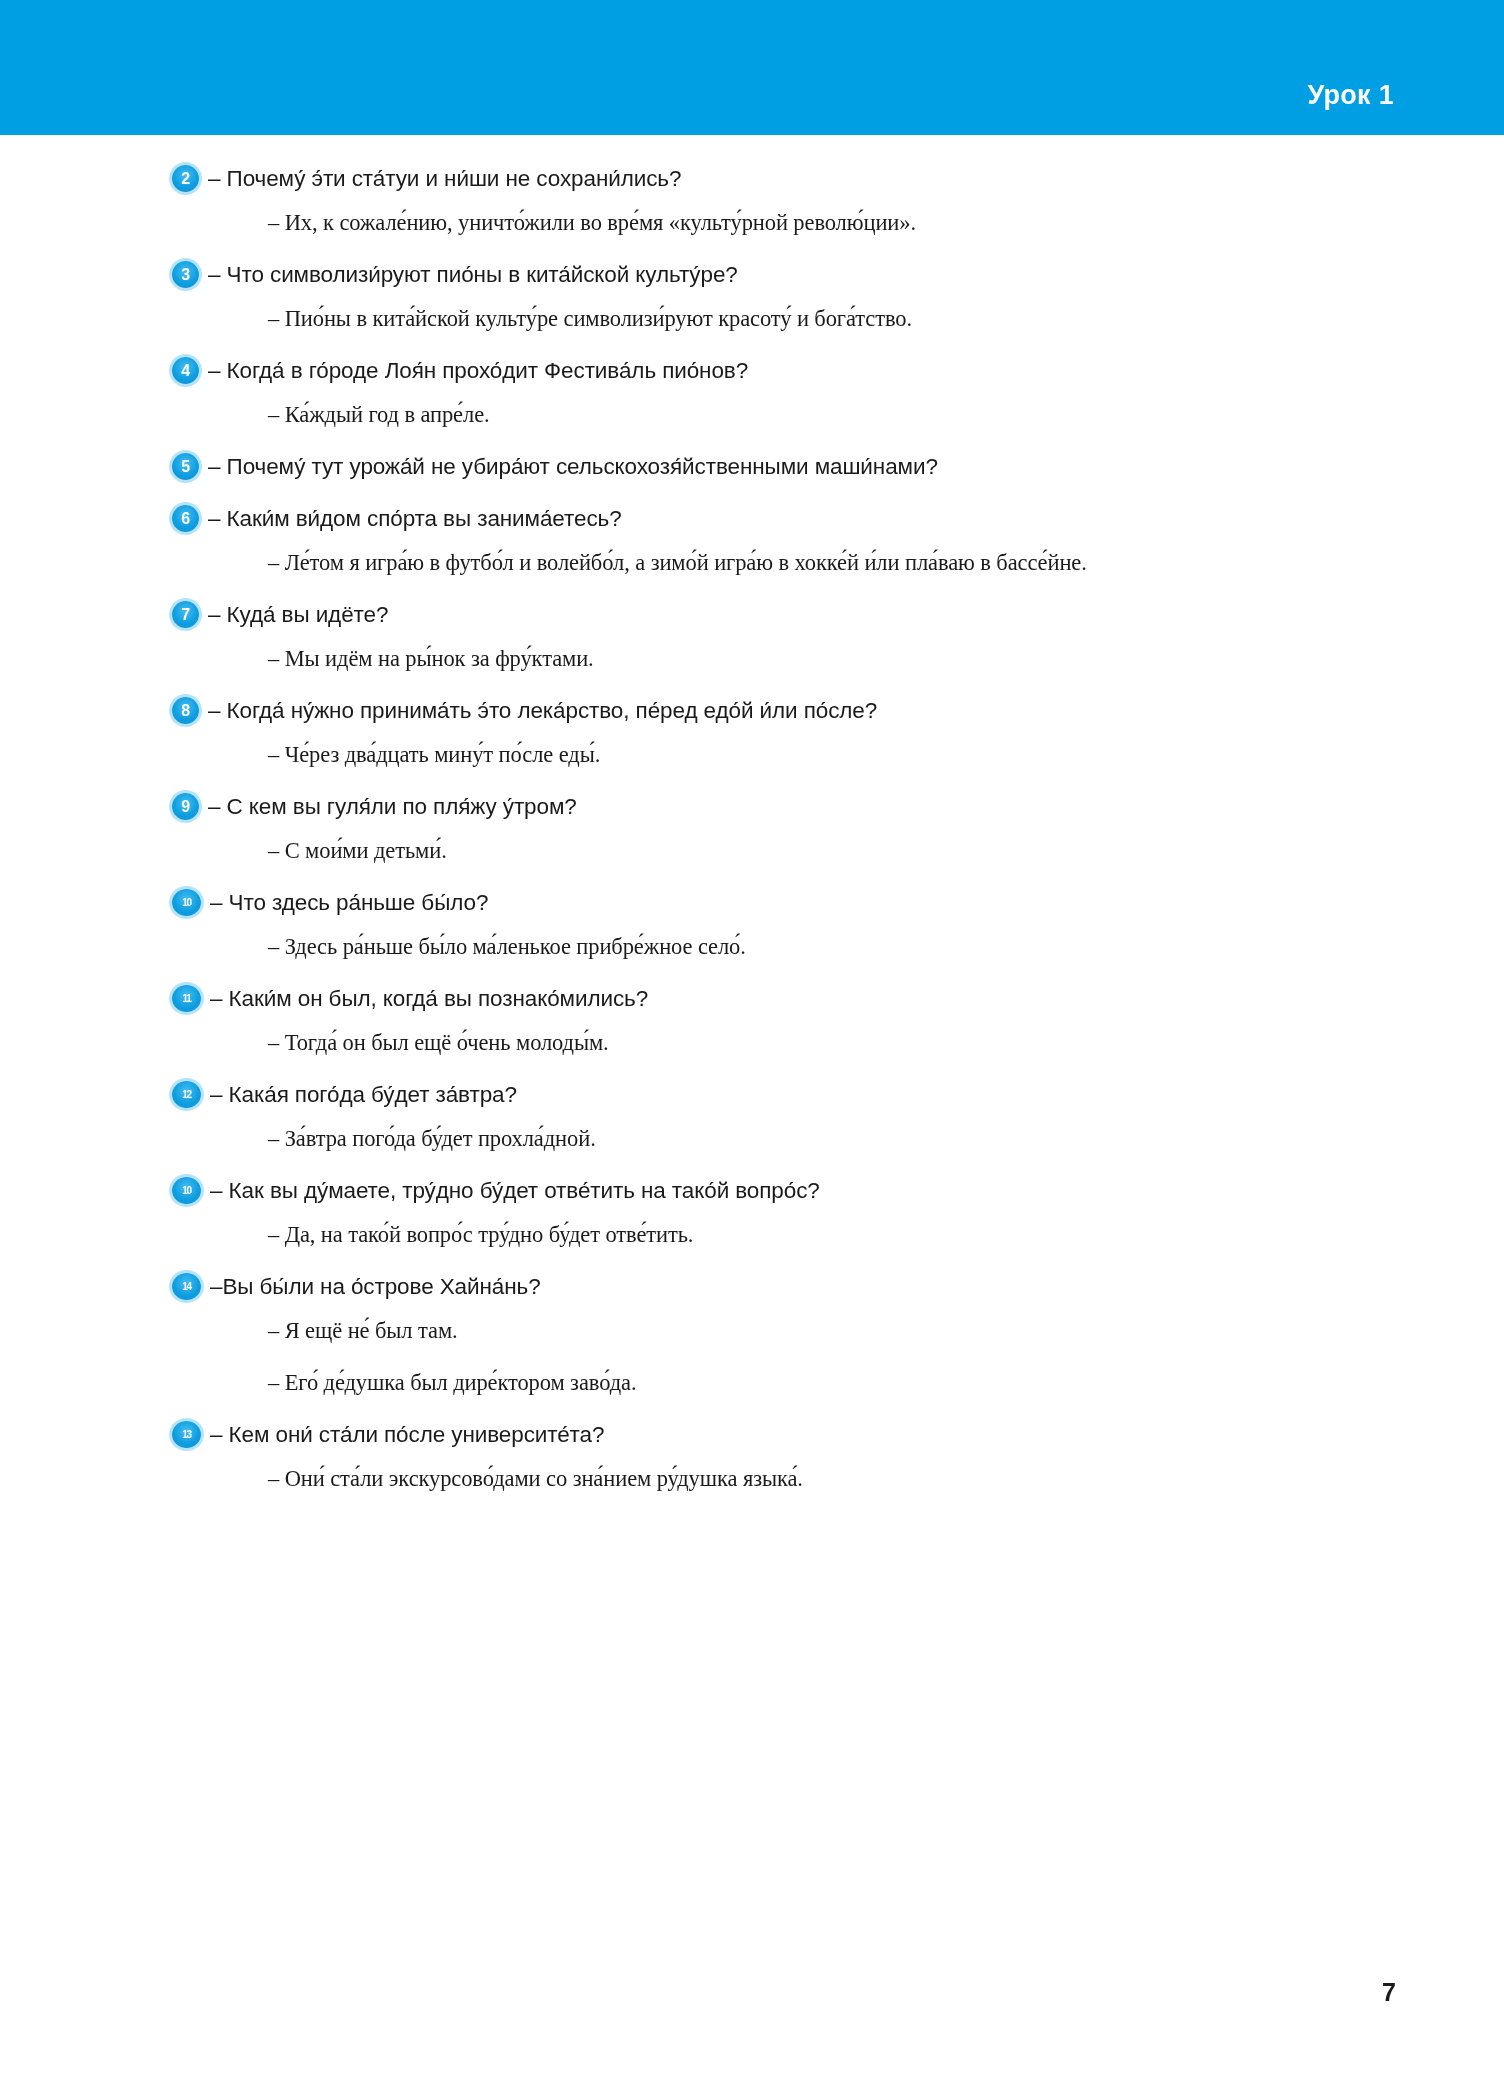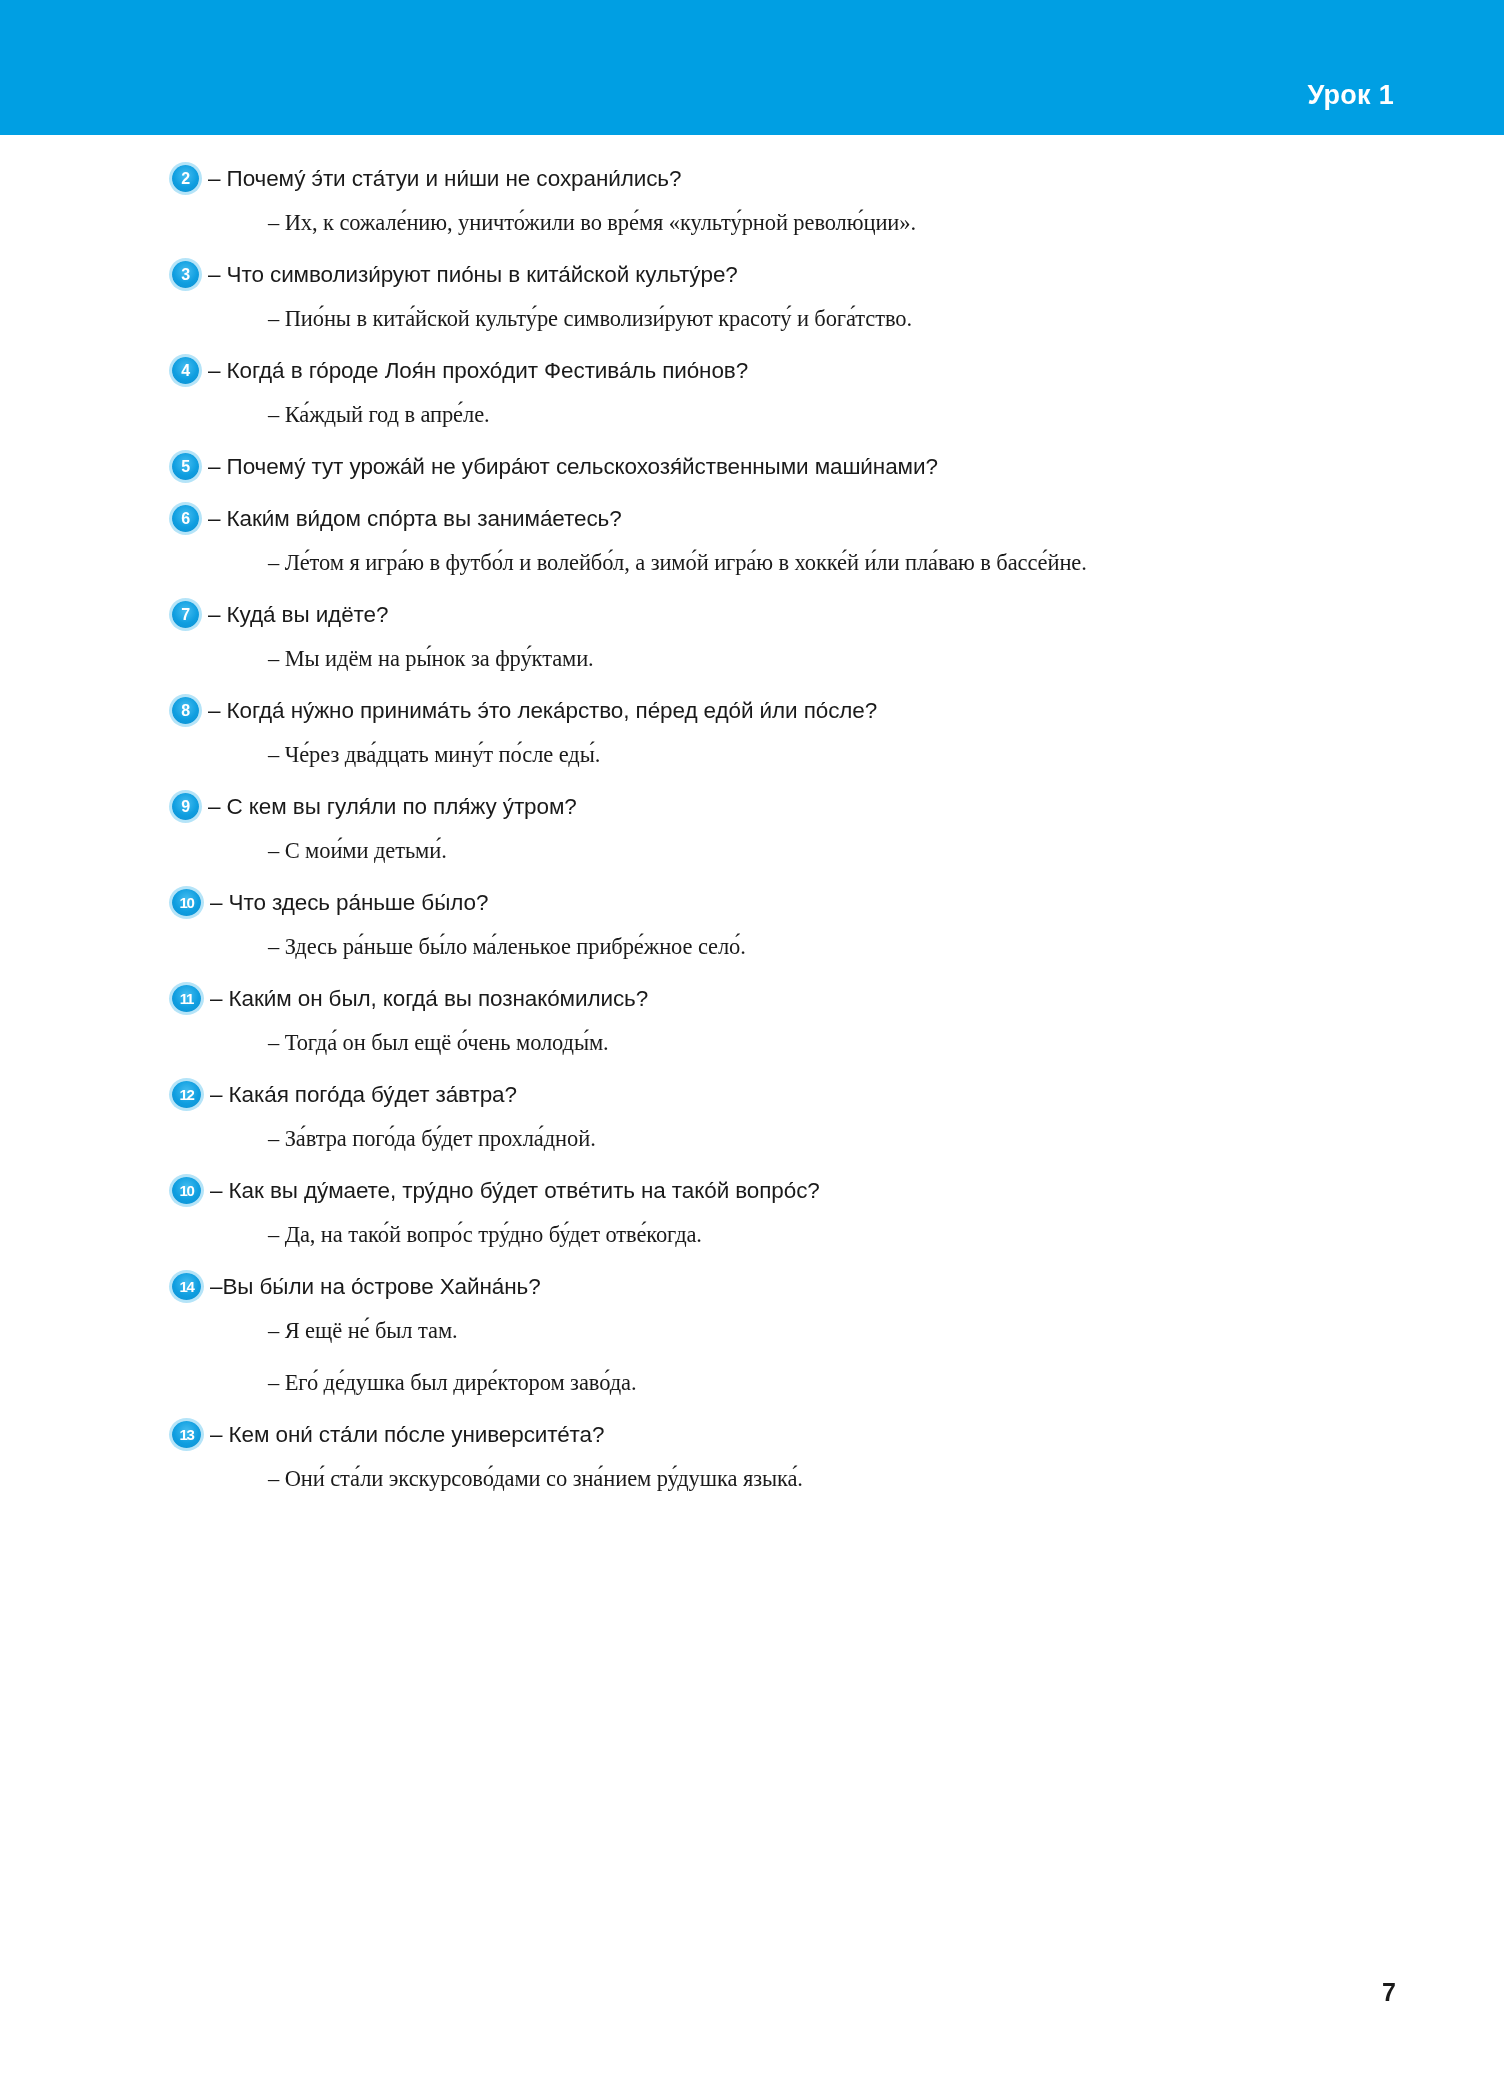--- a/index.html
+++ b/index.html
@@ -77,21 +77,21 @@
     font-size: 16px;
     font-weight: bold;
     line-height: 27px;
     text-align: center;
     box-sizing: border-box;
     letter-spacing: -0.5px;
   }
   .badge.wide {
     width: 29px;
     letter-spacing: -1.3px;
-    font-size: 15px;
+    font-size: 10px;
   }
 
   .q-text {
     font-size: 22.5px;
     line-height: 44px;
     color: #1a1a1a;
     white-space: nowrap;
     letter-spacing: -0.1px;
   }
 
@@ -223,21 +223,21 @@
         <div class="a-row">
           <div class="a-text">– За́втра пого́да бу́дет прохла́дной.</div>
         </div>
       </div>
       <div class="qa-item">
         <div class="q-row">
           <div class="badge wide">10</div>
           <div class="q-text">– Как вы ду́маете, тру́дно бу́дет отве́тить на тако́й вопро́с?</div>
         </div>
         <div class="a-row">
-          <div class="a-text">– Да, на тако́й вопро́с тру́дно бу́дет отве́когда.</div>
+          <div class="a-text">– Да, на тако́й вопро́с тру́дно бу́дет отве́тить.</div>
         </div>
       </div>
       <div class="qa-item">
         <div class="q-row">
           <div class="badge wide">14</div>
           <div class="q-text">–Вы бы́ли на о́строве Хайна́нь?</div>
         </div>
         <div class="a-row">
           <div class="a-text">– Я ещё не́ был там.</div>
         </div>

